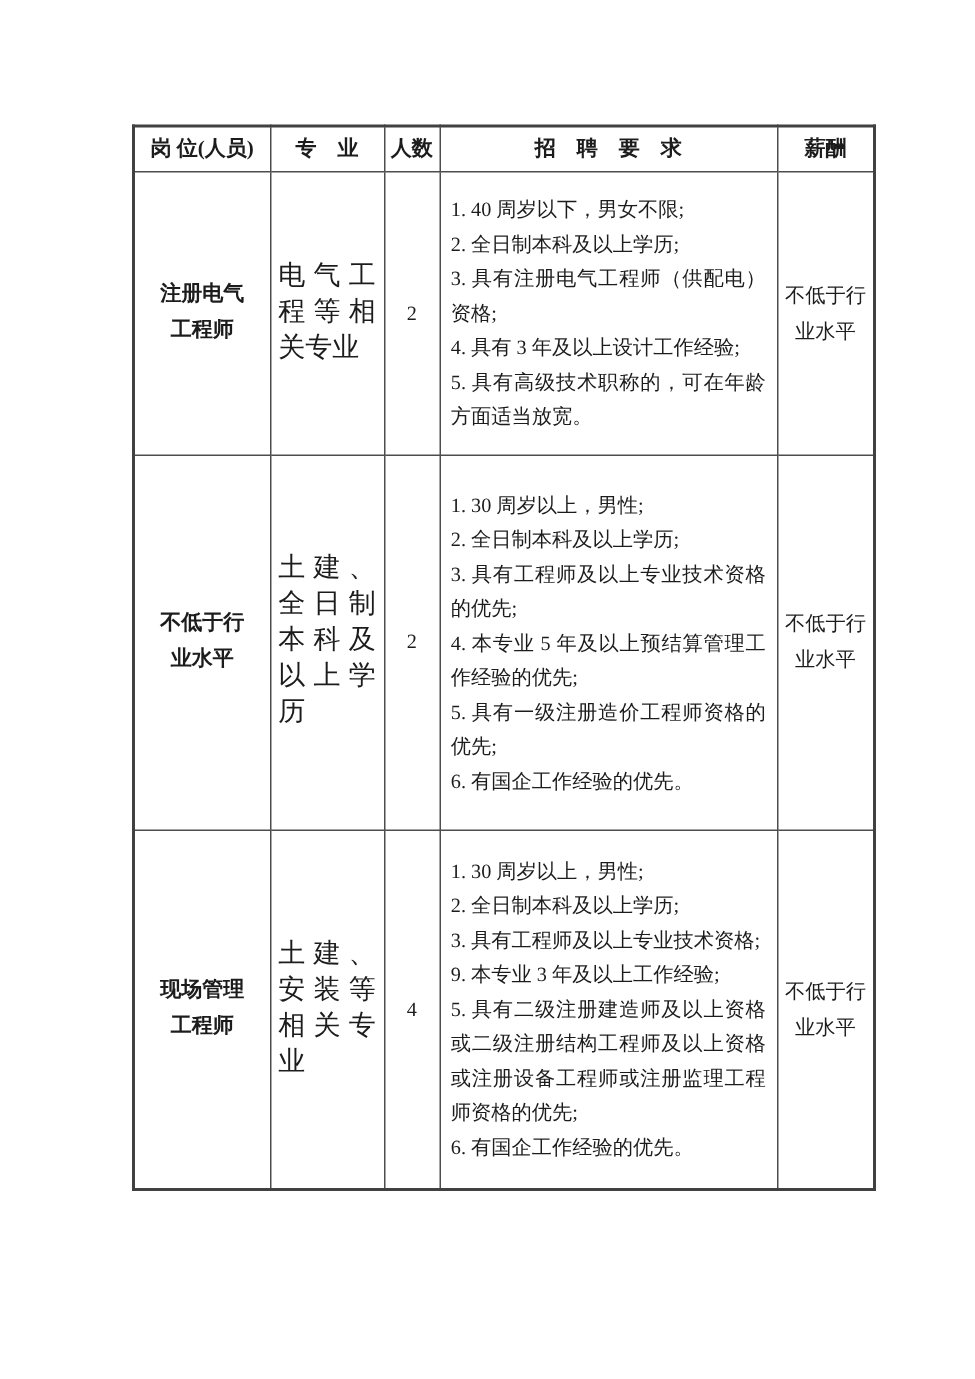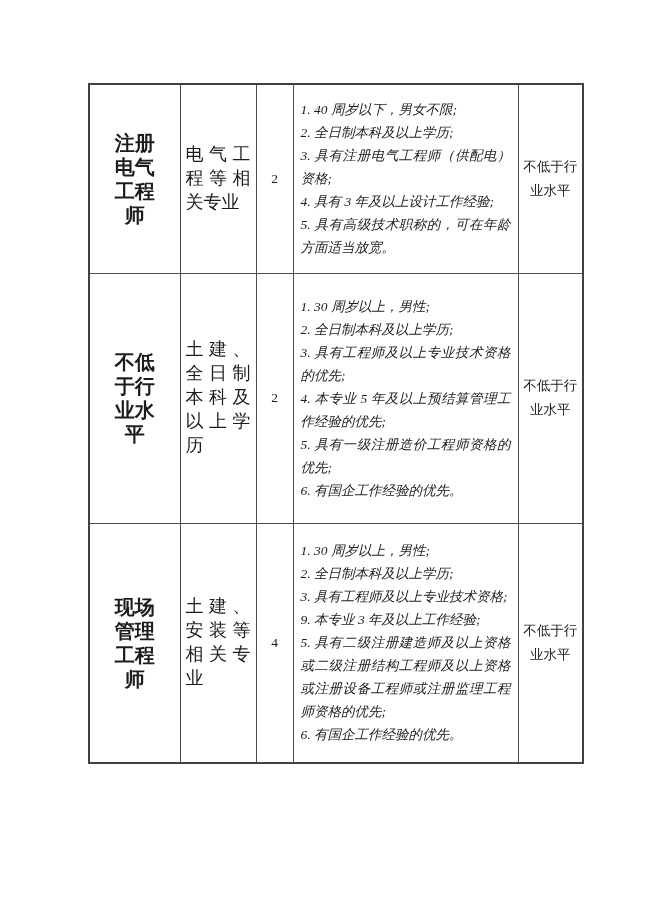--- a/index.html
+++ b/index.html
@@ -34,21 +34,21 @@
   tr.row-2 { height: 250px; }
   tr.row-3 { height: 240px; }
   th.hcell {
     font-size: 14px;
     font-weight: bold;
     text-align: center;
     padding: 0 2px;
     white-space: nowrap;
   }
   td.position-cell {
-    font-size: 20px;
+    font-size: 14px;
     font-weight: bold;
     text-align: center;
     line-height: 24px;
     padding: 0 15px;
   }
   td.major-cell {
     font-size: 18px;
     text-align: justify;
     line-height: 24px;
     padding: 0 5px;
@@ -58,21 +58,20 @@
     font-size: 13.5px;
     text-align: center;
   }
   td.requirements-cell {
     padding: 0 7px;
   }
   .req-item {
     font-size: 13.5px;
     line-height: 23px;
     text-align: justify;
-    font-style: italic;
   }
   td.salary-cell {
     font-size: 13.5px;
     text-align: center;
     line-height: 24px;
     padding: 17px 4px;
   }
 </style>
 </head>
 <body>
@@ -80,20 +79,27 @@
 <div id="page">
   <table class="recruit">
     <colgroup>
       <col style="width:91px">
       <col style="width:76px">
       <col style="width:37px">
       <col style="width:225px">
       <col style="width:65px">
     </colgroup>
     <tbody>
+      <tr class="header-row">
+        <th class="hcell">岗 位(人员)</th>
+        <th class="hcell">专　业</th>
+        <th class="hcell">人数</th>
+        <th class="hcell">招　聘　要　求</th>
+        <th class="hcell">薪酬</th>
+      </tr>
       <tr class="row-1">
         <td class="position-cell">注册电气工程师</td>
         <td class="major-cell">电气工程等相关专业</td>
         <td class="count-cell">2</td>
         <td class="requirements-cell">
           <div>
               <div class="req-item">1. 40 周岁以下，男女不限;</div>
               <div class="req-item">2. 全日制本科及以上学历;</div>
               <div class="req-item">3. 具有注册电气工程师（供配电）资格;</div>
               <div class="req-item">4. 具有 3 年及以上设计工作经验;</div>

